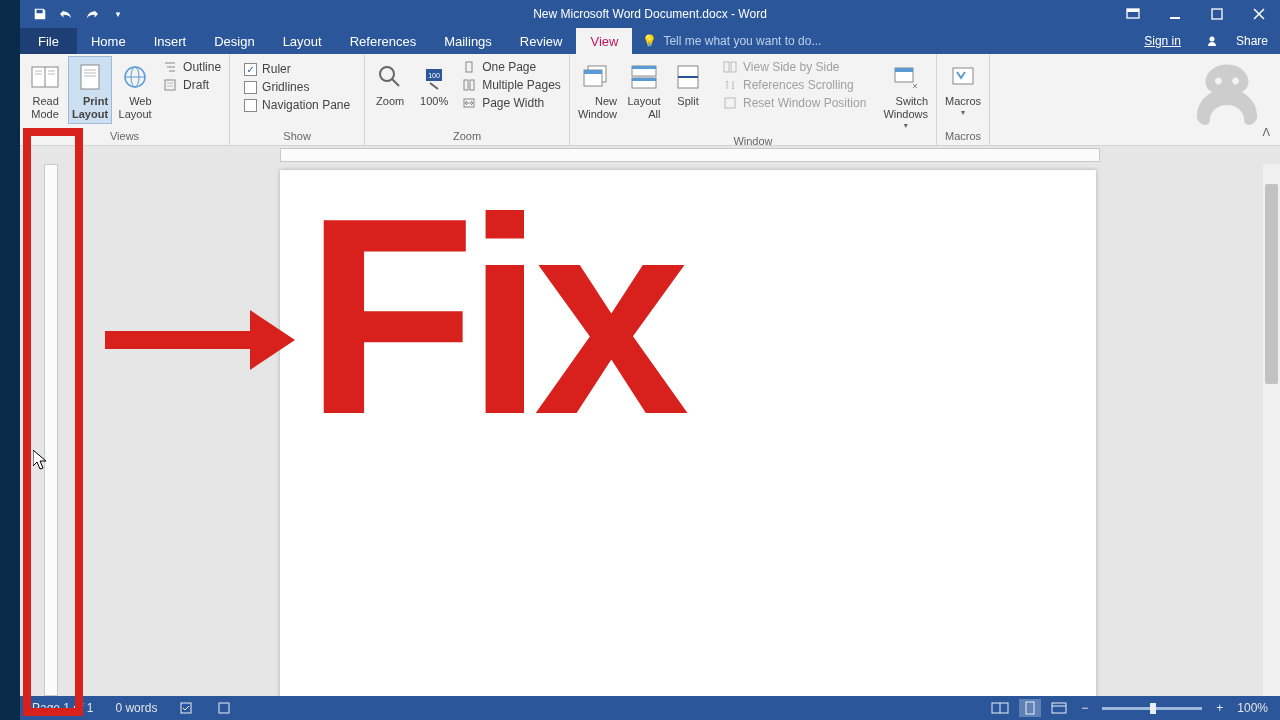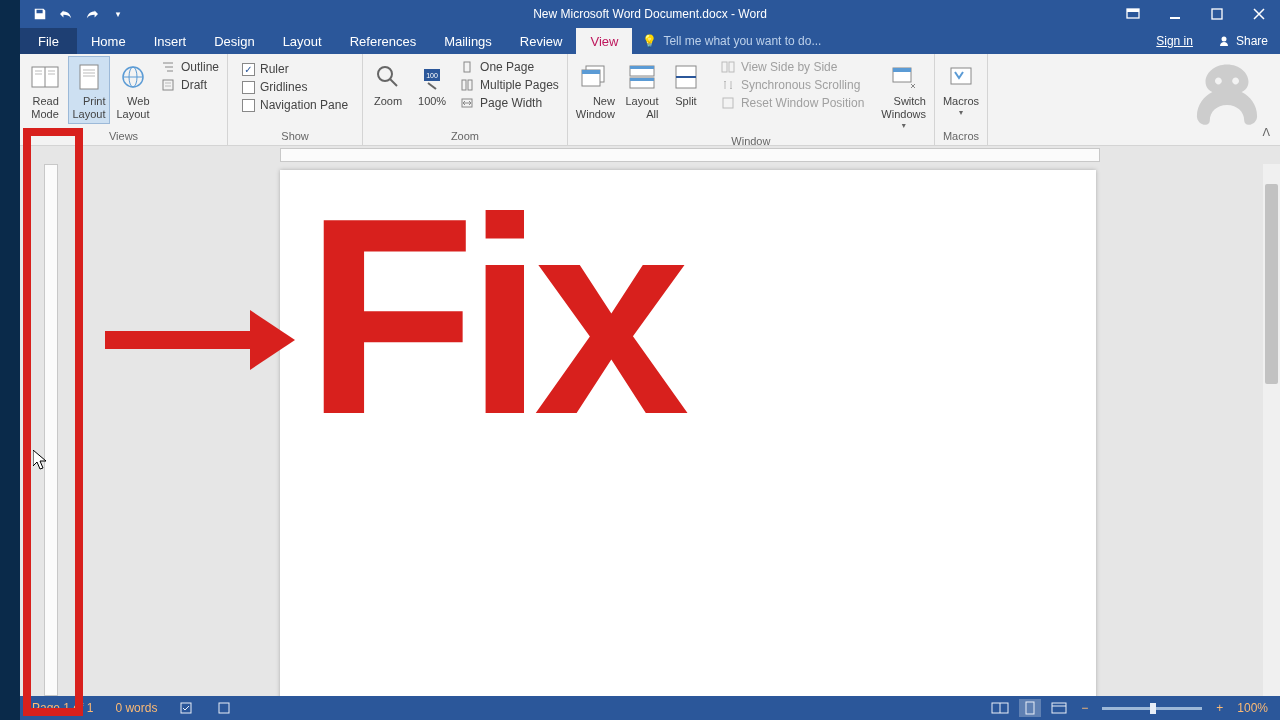--- a/index.html
+++ b/index.html
@@ -15,21 +15,21 @@
 .win-btn { width: 42px; height: 28px; display: flex; align-items: center; justify-content: center; cursor: pointer; }
 
 
 .tabs { height: 26px; background: #2b579a; display: flex; align-items: stretch; color: white; font-size: 13px; }
 .tab { padding: 0 14px; display: flex; align-items: center; cursor: pointer; }
 .tab.file { background: #1e3f73; padding: 0 18px; }
 .tab.active { background: #f3f3f3; color: #be185d; }
 .tell-me { display: flex; align-items: center; padding: 0 10px; color: #bcd0ea; font-size: 12px; gap: 6px; }
 .tabs-right { margin-left: auto; display: flex; align-items: center; gap: 0; }
 .signin { padding: 0 12px; display: flex; align-items: center; cursor: pointer; font-size: 12px; text-decoration: underline; }
-.share-btn { padding: 0 12px; display: flex; align-items: center; gap: 5px; cursor: pointer; font-size: 12px; }
+.share-btn { padding: 0 12px; display: flex; align-items: center; gap: 17px; cursor: pointer; font-size: 12px; }
 
 
 .ribbon { background: #f3f3f3; border-bottom: 1px solid #d4d4d4; display: flex; position: relative; height: 92px; }
 .group { display: flex; flex-direction: column; border-right: 1px solid #d4d4d4; padding: 2px 4px 0; }
 .group-body { flex: 1; display: flex; align-items: flex-start; gap: 2px; }
 .group-label { text-align: center; font-size: 11px; color: #666; padding: 2px 0 3px; }
 .big-btn { display: flex; flex-direction: column; align-items: center; padding: 3px 4px; cursor: pointer; min-width: 42px; }
 .big-btn.selected { background: #cde0f2; border: 1px solid #9cb9d8; padding: 2px 3px; }
 .big-btn .icon-area { height: 36px; display: flex; align-items: center; justify-content: center; }
 .big-btn .lab { font-size: 11px; color: #444; text-align: right; line-height: 1.2; }
@@ -55,21 +55,21 @@
 .page { position: absolute; left: 260px; top: 6px; width: 816px; bottom: -100px; background: white; box-shadow: 0 0 4px rgba(0,0,0,0.25); }
 .page-content { position: absolute; left: 25px; top: 20px; font-size: 280px; font-weight: 700; color: #d8201d; font-family: Arial, sans-serif; letter-spacing: -10px; line-height: 0.9; }
 .scrollbar-v { position: absolute; right: 0; top: 0; bottom: 0; width: 17px; background: #f0f0f0; }
 .scrollbar-v .thumb { position: absolute; left: 2px; right: 2px; top: 20px; height: 200px; background: #c2c2c2; border-radius: 2px; }
 
 
 .red-box { position: absolute; border: 8px solid #d8201d; pointer-events: none; z-index: 10; }
 .red-arrow { position: absolute; z-index: 10; pointer-events: none; }
 
 
-.status-bar { height: 24px; background: #2b579a; color: #fdba74; display: flex; align-items: center; font-size: 12px; padding: 0 8px; gap: 12px; }
+.status-bar { height: 24px; background: #2b579a; color: #e5e5e5; display: flex; align-items: center; font-size: 12px; padding: 0 8px; gap: 12px; }
 .status-bar .left { display: flex; align-items: center; gap: 14px; }
 .status-bar .right { margin-left: auto; display: flex; align-items: center; gap: 6px; }
 .sb-btn { padding: 2px 4px; cursor: pointer; display: flex; align-items: center; }
 .sb-btn.active { background: rgba(255,255,255,0.25); }
 .zoom-slider { width: 100px; height: 3px; background: #9db8d8; position: relative; margin: 0 4px; }
 .zoom-slider .handle { position: absolute; left: 48px; top: -4px; width: 6px; height: 11px; background: #e8eef7; }
 
 .cursor-img { position: absolute; left: 33px; top: 450px; z-index: 20; pointer-events: none; }
 </style>
 </head>
@@ -168,21 +168,21 @@
         </div>
         <div class="big-btn selected">
           <div class="icon-area">
               <svg width="26" height="28">
                 <rect x="4" y="2" width="18" height="24" fill="#fff" stroke="#888"></rect>
                 <line x1="7" y1="7" x2="19" y2="7" stroke="#bbb"></line>
                 <line x1="7" y1="10" x2="19" y2="10" stroke="#bbb"></line>
                 <line x1="7" y1="13" x2="19" y2="13" stroke="#bbb"></line>
               </svg>
             </div>
-          <div class="lab" style="white-space:pre-line;">Print
+          <div class="lab" style="white-space:pre-line;font-weight:bold;">Print
 Layout</div>
         </div>
         <div class="big-btn">
           <div class="icon-area">
               <svg width="28" height="26">
                 <circle cx="14" cy="13" r="10" fill="none" stroke="#5b9bd5" stroke-width="1.5"></circle>
                 <ellipse cx="14" cy="13" rx="4" ry="10" fill="none" stroke="#5b9bd5"></ellipse>
                 <line x1="4" y1="13" x2="24" y2="13" stroke="#5b9bd5"></line>
               </svg>
             </div>
@@ -332,21 +332,21 @@
                 </svg>
               </span>
             <span>View Side by Side</span>
           </div>
           <div class="small-row disabled">
             <span class="small-icon">
                 <svg width="14" height="14">
                   <path d="M4 3v8M10 3v8M3 4l1-1 1 1M9 10l1 1 1-1" stroke="#bbb" fill="none"></path>
                 </svg>
               </span>
-            <span>Synchronous Scrolling</span>
+            <span>References Scrolling</span>
           </div>
           <div class="small-row disabled">
             <span class="small-icon">
                 <svg width="14" height="14">
                   <rect x="2" y="2" width="10" height="10" fill="none" stroke="#bbb"></rect>
                 </svg>
               </span>
             <span>Reset Window Position</span>
           </div>
         </div>

